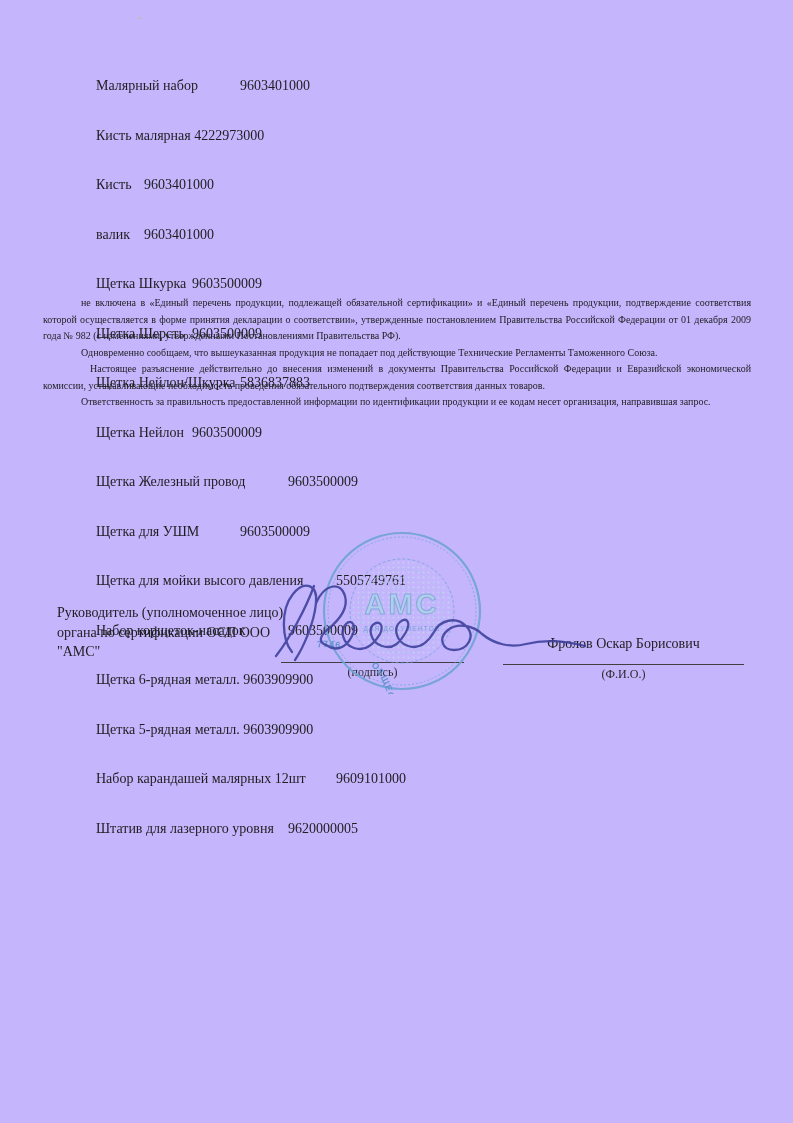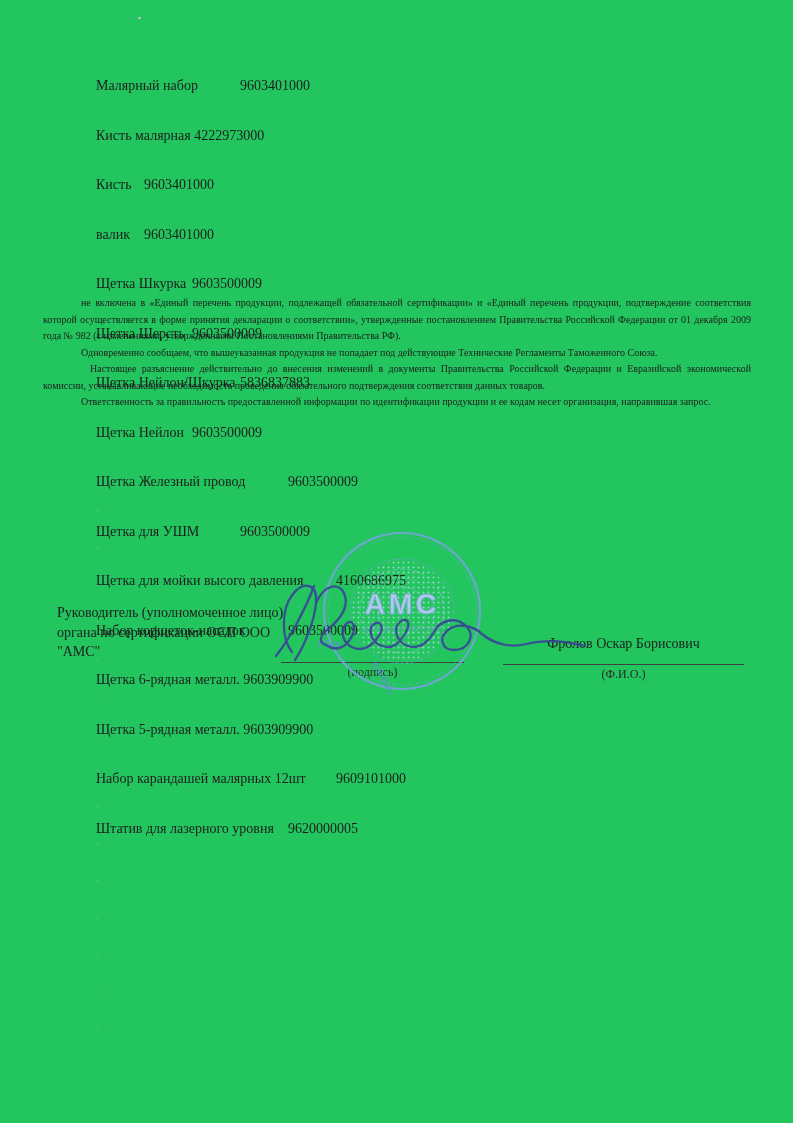--- a/index.html
+++ b/index.html
@@ -1,18 +1,18 @@
 <!DOCTYPE html>
 <html><head>
 <meta charset="utf-8">
 <style>
   * { margin:0; padding:0; box-sizing:border-box; }
   html,body { background:#ffffff; }
   .page {
-    position:relative; width:793px; height:1123px; background:#22c55e;
+    position:relative; width:793px; height:1123px; background:#c4b5fd;
     overflow:hidden; font-family:"Liberation Serif","DejaVu Serif",serif; color:#1e1e1e;
   }
   
   .artifact-col {
     position:absolute; left:97px; top:510px; width:1px; height:555px;
     background:repeating-linear-gradient(to bottom,#b9b9b9 0 2px, transparent 2px 37px);
     opacity:.45;
   }
   .artifact-dot { position:absolute; left:138px; top:17px; width:3px; height:2px; background:#bdbdbd; }
 
@@ -57,21 +57,21 @@
     <div>Малярный набор	9603401000</div>
     <div>Кисть малярная 4222973000</div>
     <div>Кисть	9603401000</div>
     <div>валик	9603401000</div>
     <div>Щетка Шкурка	9603500009</div>
     <div>Щетка Шерсть	9603500009</div>
     <div>Щетка Нейлон/Шкурка	5836837883</div>
     <div>Щетка Нейлон	9603500009</div>
     <div>Щетка Железный провод	9603500009</div>
     <div>Щетка для УШМ	9603500009</div>
-    <div>Щетка для мойки высого давления	4160686975</div>
+    <div>Щетка для мойки высого давления	5505749761</div>
     <div>Набор корщеток-насадок	9603500009</div>
     <div>Щетка 6-рядная металл. 9603909900</div>
     <div>Щетка 5-рядная металл. 9603909900</div>
     <div>Набор карандашей малярных 12шт	9609101000</div>
     <div>Штатив для лазерного уровня    9620000005</div>
   </div>
 
   <div class="paragraphs">
     <p>не включена в «Единый перечень продукции, подлежащей обязательной сертификации» и «Единый перечень продукции, подтверждение соответствия которой осуществляется в форме принятия декларации о соответствии», утвержденные постановлением Правительства Российской Федерации от 01 декабря 2009 года № 982 (с изменениями, утвержденными Постановлениями Правительства РФ).</p>
     <p>Одновременно сообщаем, что вышеуказанная продукция не попадает под действующие Технические Регламенты Таможенного Союза.</p>

